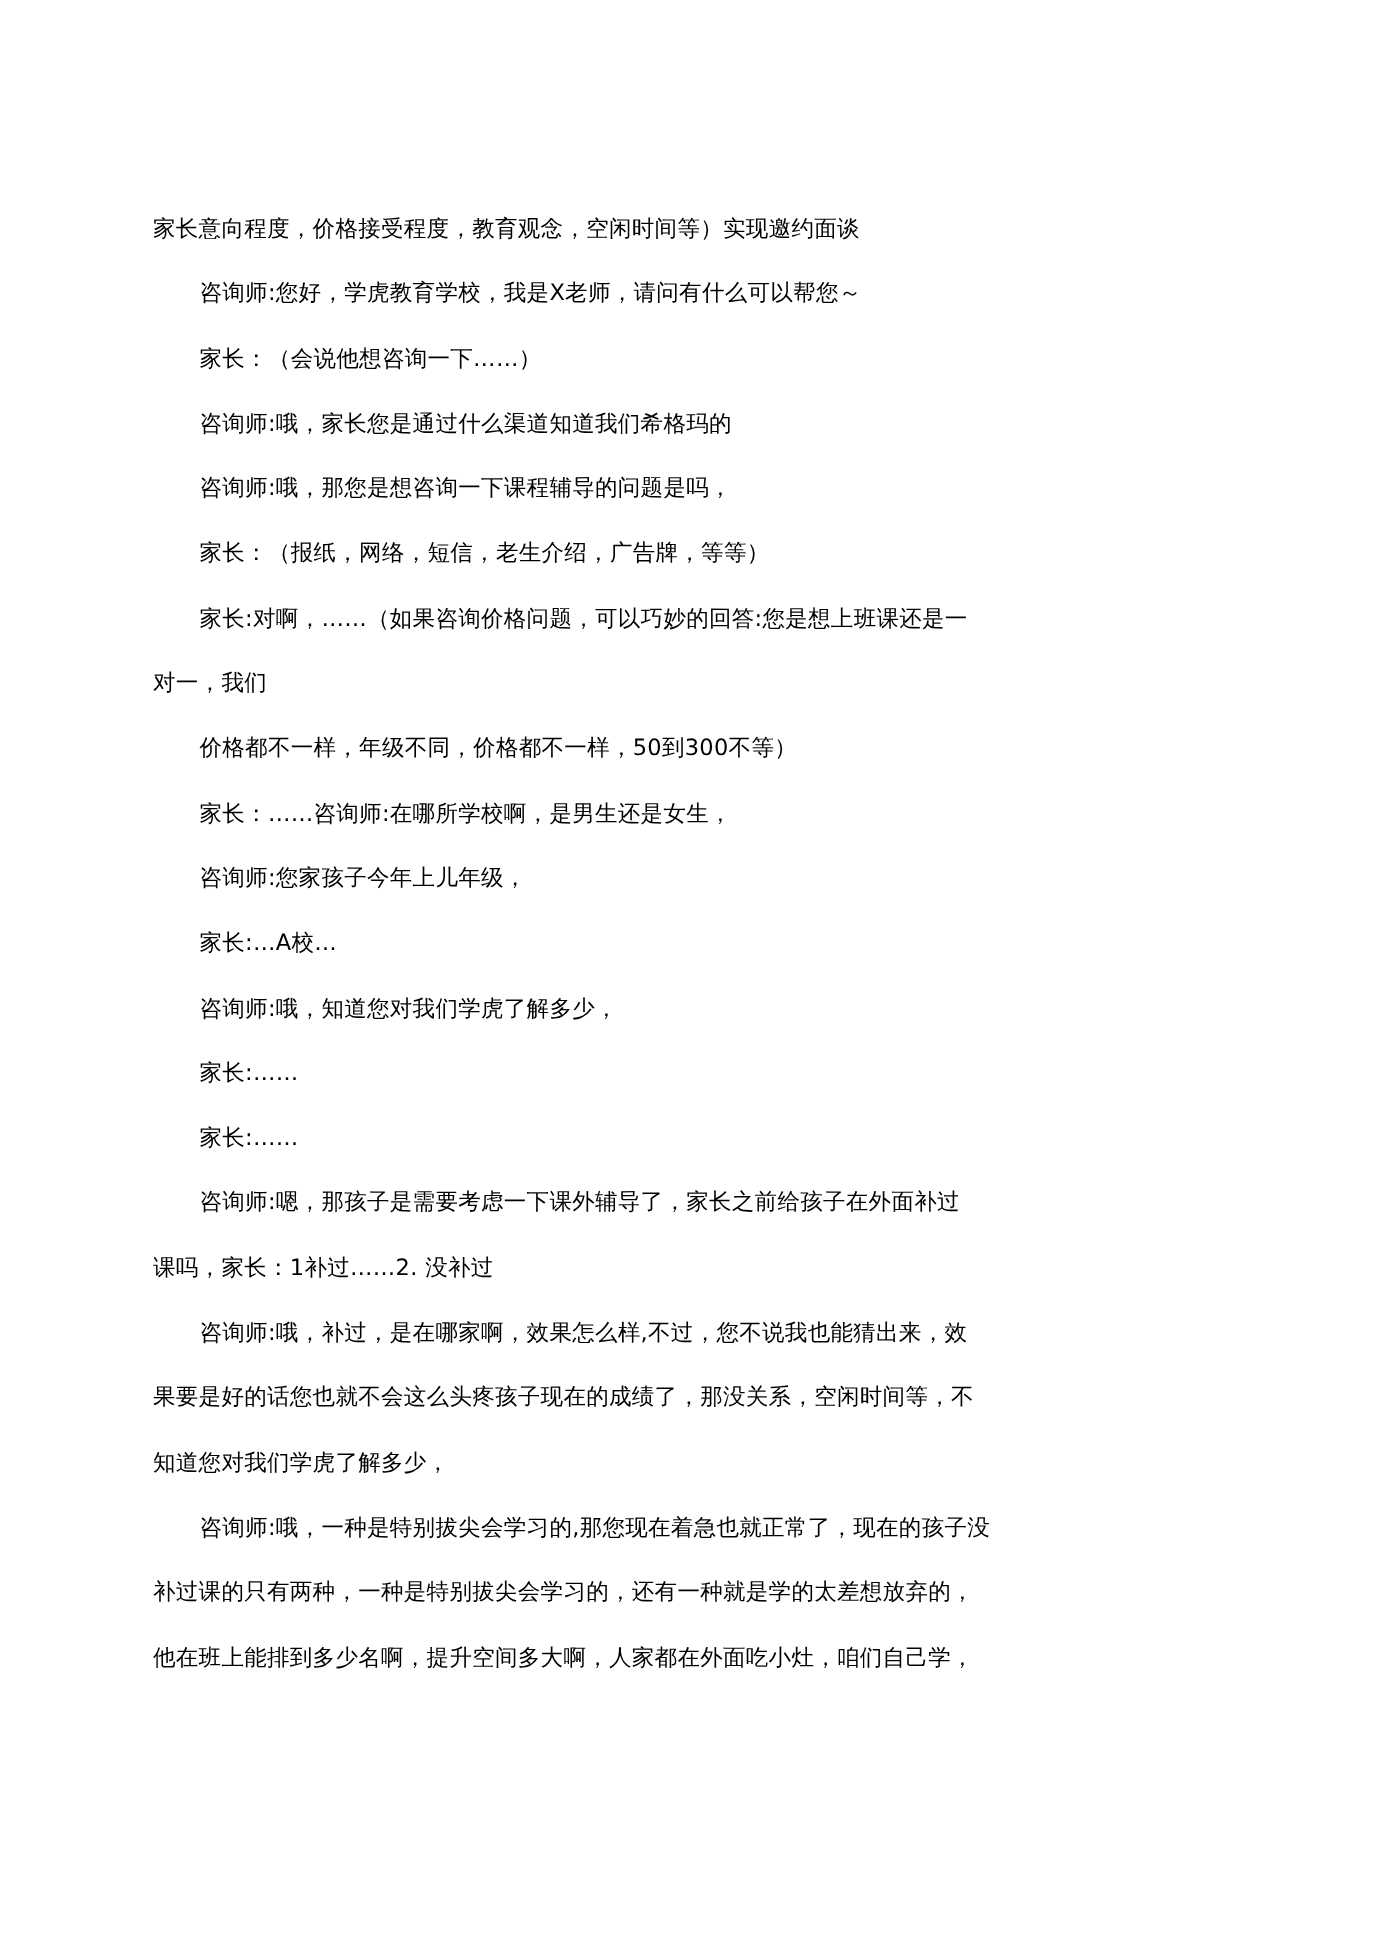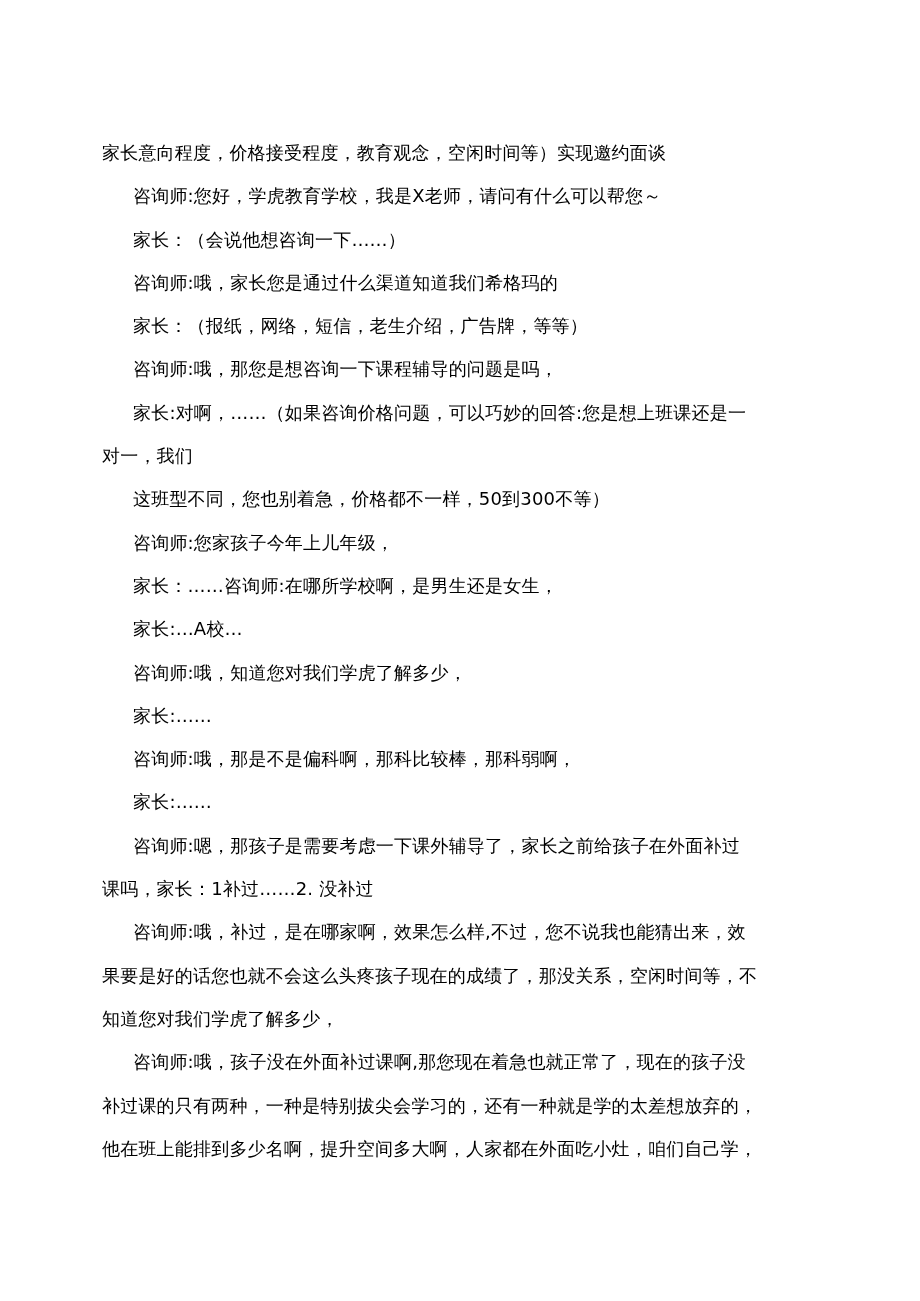--- a/index.html
+++ b/index.html
@@ -15,52 +15,51 @@
     font-family: "DejaVu Sans", sans-serif;
   }
   .doc-page {
     position: absolute;
     top: 131px;
     left: 102px;
     width: 660px;
     color: #000000;
   }
   .line {
-    font-size: 18px;
+    font-size: 15px;
     height: 43.3px;
     line-height: 43.3px;
     white-space: nowrap;
     letter-spacing: 0.2px;
     font-weight: 500;
   }
   .line.indent {
     padding-left: 31px;
   }
 </style>
 </head>
 <body>
 
 <div class="doc-page">
   <div class="line">家长意向程度，价格接受程度，教育观念，空闲时间等）实现邀约面谈</div>
   <div class="line indent">咨询师:您好，学虎教育学校，我是X老师，请问有什么可以帮您～</div>
   <div class="line indent">家长：（会说他想咨询一下……）</div>
   <div class="line indent">咨询师:哦，家长您是通过什么渠道知道我们希格玛的</div>
+  <div class="line indent">咨询师:哦，那您是想咨询一下课程辅导的问题是吗，</div>
   <div class="line indent">家长：（报纸，网络，短信，老生介绍，广告牌，等等）</div>
-  <div class="line indent">咨询师:哦，那您是想咨询一下课程辅导的问题是吗，</div>
   <div class="line indent">家长:对啊，……（如果咨询价格问题，可以巧妙的回答:您是想上班课还是一</div>
   <div class="line">对一，我们</div>
-  <div class="line indent">这班型不同，您也别着急，价格都不一样，50到300不等）</div>
+  <div class="line indent">价格都不一样，年级不同，价格都不一样，50到300不等）</div>
+  <div class="line indent">家长：……咨询师:在哪所学校啊，是男生还是女生，</div>
   <div class="line indent">咨询师:您家孩子今年上儿年级，</div>
-  <div class="line indent">家长：……咨询师:在哪所学校啊，是男生还是女生，</div>
   <div class="line indent">家长:…A校…</div>
   <div class="line indent">咨询师:哦，知道您对我们学虎了解多少，</div>
   <div class="line indent">家长:……</div>
-  <div class="line indent">咨询师:哦，那是不是偏科啊，那科比较棒，那科弱啊，</div>
   <div class="line indent">家长:……</div>
   <div class="line indent">咨询师:嗯，那孩子是需要考虑一下课外辅导了，家长之前给孩子在外面补过</div>
   <div class="line">课吗，家长：1补过……2. 没补过</div>
   <div class="line indent">咨询师:哦，补过，是在哪家啊，效果怎么样,不过，您不说我也能猜出来，效</div>
   <div class="line">果要是好的话您也就不会这么头疼孩子现在的成绩了，那没关系，空闲时间等，不</div>
   <div class="line">知道您对我们学虎了解多少，</div>
-  <div class="line indent">咨询师:哦，孩子没在外面补过课啊,那您现在着急也就正常了，现在的孩子没</div>
+  <div class="line indent">咨询师:哦，一种是特别拔尖会学习的,那您现在着急也就正常了，现在的孩子没</div>
   <div class="line">补过课的只有两种，一种是特别拔尖会学习的，还有一种就是学的太差想放弃的，</div>
   <div class="line">他在班上能排到多少名啊，提升空间多大啊，人家都在外面吃小灶，咱们自己学，</div>
 </div>
 
 </body></html>

